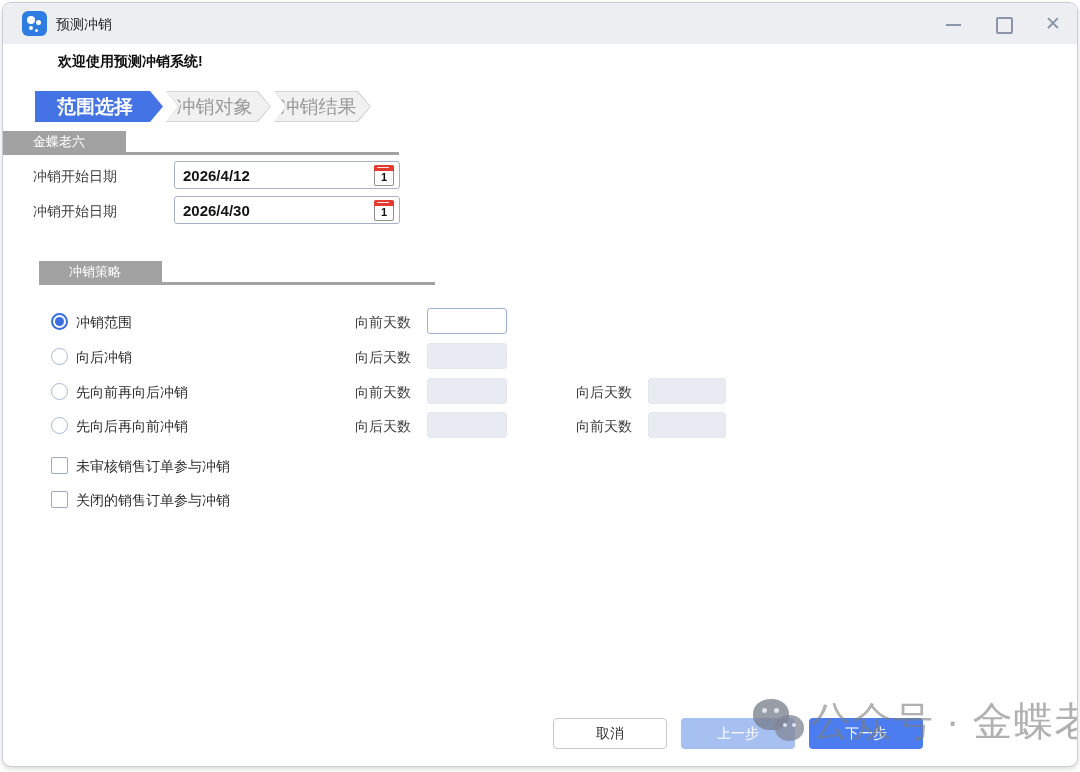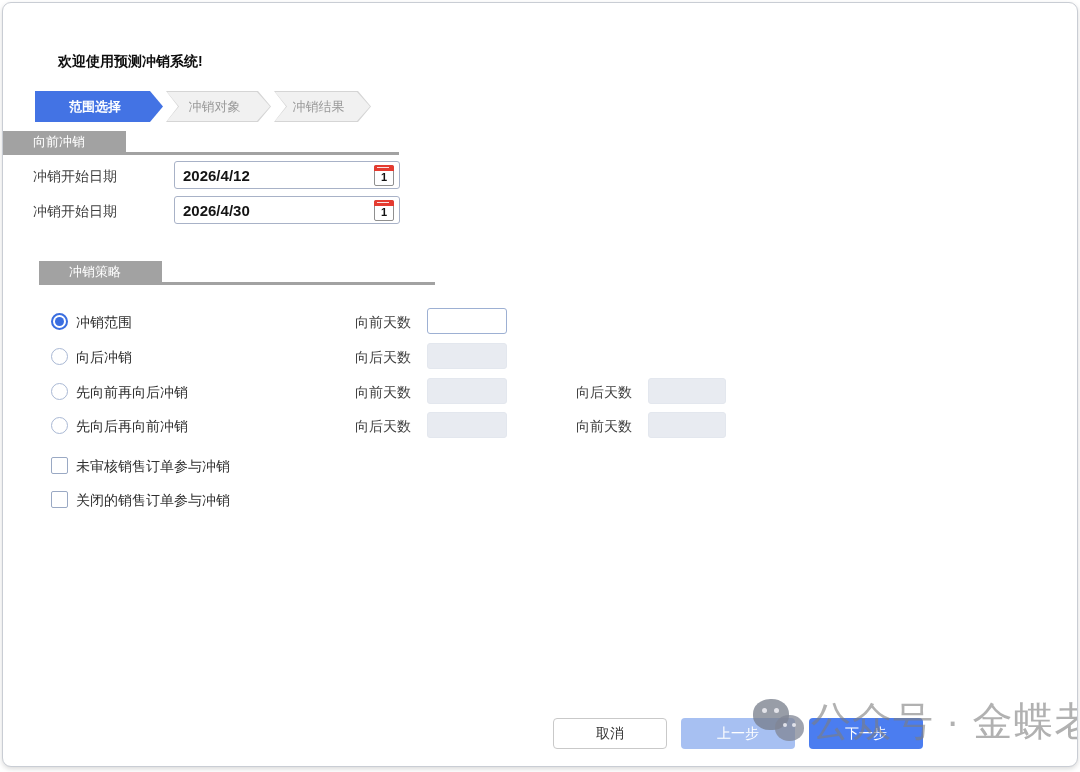--- a/index.html
+++ b/index.html
@@ -22,21 +22,21 @@
   .win-controls { position:absolute; right:14px; top:0; height:41px; display:flex; align-items:center; gap:30px; }
   .wc-btn { width:20px; height:20px; position:relative; cursor:pointer; }
   .wc-min::after { content:""; position:absolute; left:3px; top:10px; width:15px; height:2px; background:#8a95aa; }
   .wc-max::after { content:""; position:absolute; left:3px; top:3px; width:13px; height:13px; border:2px solid #8a95aa; border-radius:2px; }
   .wc-close { font-size:19px; color:#8a95aa; line-height:20px; text-align:center; }
   
   .welcome { position:absolute; left:55px; top:50px; font-size:14px; font-weight:700; color:#0d0d0d;text-align:center; }
   
   .step { position:absolute; top:88px; height:31px; }
   .step .clip { position:absolute; inset:0; }
-  .step-label { position:absolute; inset:0; display:flex; align-items:center; justify-content:center; font-size:13px; padding-right:8px; }
+  .step-label { position:absolute; inset:0; display:flex; align-items:center; justify-content:center; font-size:19px; padding-right:8px; }
   .clip-first { clip-path:polygon(0 0, calc(100% - 13px) 0, 100% 50%, calc(100% - 13px) 100%, 0 100%); }
   .clip-mid  { clip-path:polygon(0 0, calc(100% - 13px) 0, 100% 50%, calc(100% - 13px) 100%, 0 100%, 12px 50%); }
   .step.active .clip { background:#4373e4; }
   .step.active .step-label { color:#fff; font-weight:700; }
   .step.inactive .outer { background:#d5d5d5; }
   .step.inactive .inner { position:absolute; left:1px; top:1px; right:1px; bottom:1px; background:#f1f1f1; }
   .step.inactive .step-label { color:#9a9a9a; }
   .step1 { left:32px; width:128px; }
   .step2 { left:163px; width:105px; }
   .step3 { left:271px; width:97px; }
@@ -84,20 +84,34 @@
   .wx-b2 .e1 { width:4px; height:4px; left:8px; top:8px; }
   .wx-b2 .e2 { width:4px; height:4px; left:17px; top:8px; }
   .wm-text { font-size:40px; color:rgba(125,125,125,.6); letter-spacing:1px; white-space:nowrap; margin-left:4px; }
 </style>
 </head>
 <body>
 
 <div class="stage">
   <div class="window">
 
+    <div class="titlebar">
+      <div class="app-icon">
+        <i class="d1"></i>
+          <i class="d2"></i>
+          <i class="d3"></i>
+          <i class="d4"></i>
+      </div>
+      <div class="win-title">预测冲销</div>
+      <div class="win-controls">
+        <div class="wc-btn wc-min"></div>
+        <div class="wc-btn wc-max"></div>
+        <div class="wc-btn wc-close">✕</div>
+      </div>
+    </div>
 
     <div class="welcome">欢迎使用预测冲销系统!</div>
 
     <div class="step step1 active">
       <div class="clip clip-first">
         <div class="step-label">范围选择</div>
       </div>
     </div>
     <div class="step step2 inactive">
       <div class="clip clip-mid outer"></div>
@@ -106,21 +120,21 @@
       </div>
     </div>
     <div class="step step3 inactive">
       <div class="clip clip-mid outer"></div>
       <div class="clip clip-mid inner">
         <div class="step-label">冲销结果</div>
       </div>
     </div>
 
     <div class="section-bar sec-range">
-      <div class="section-tab">向前冲销</div>
+      <div class="section-tab">金蝶老六</div>
     </div>
 
     <div class="f-label" style="left:30px; top:165px;">冲销开始日期</div>
     <div class="date-input" style="top:158px;">
       <input type="text" value="2026/4/12" style="">
       <div class="cal">
         <div class="cal-top"></div>
         <div class="cal-day">1</div>
       </div>
     </div>

